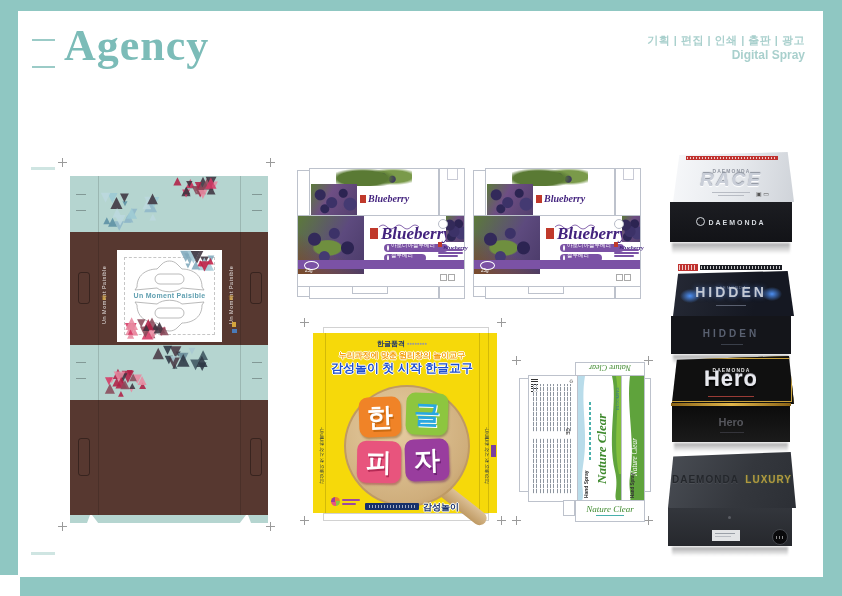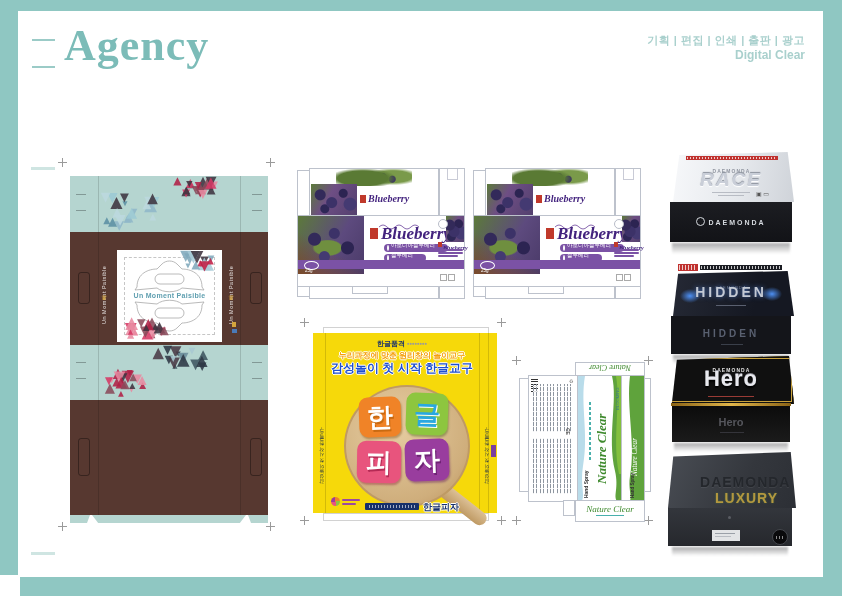--- a/index.html
+++ b/index.html
@@ -59,21 +59,21 @@
 <div class="bar" style="left:0;top:0;width:18px;height:575px;"></div>
 <div class="bar" style="left:823px;top:11px;width:19px;height:585px;"></div>
 <div class="bar" style="left:20px;top:577px;width:822px;height:19px;"></div>
 <div class="dash" style="left:31px;top:167px;width:24px;"></div>
 <div class="dash" style="left:31px;top:552px;width:24px;"></div>
 
 <div class="abs" style="left:32px;top:39px;width:23px;height:2px;background:#9bcbc7;"></div>
 <div class="abs" style="left:32px;top:66px;width:23px;height:2px;background:#9bcbc7;"></div>
 <div class="abs" style="left:64px;top:20px;font-family:'Liberation Serif',serif;font-weight:bold;font-size:44px;color:#7cbcb8;letter-spacing:1px;">Agency</div>
 <div class="abs" style="right:37px;top:33px;font-size:11px;font-weight:bold;color:#a9d0cd;letter-spacing:.5px;text-align:right;">기획 | 편집 | 인쇄 | 출판 | 광고</div>
-<div class="abs" style="right:37px;top:48px;font-size:12px;font-weight:bold;color:#a9d0cd;text-align:right;">Digital Clear</div>
+<div class="abs" style="right:37px;top:48px;font-size:12px;font-weight:bold;color:#a9d0cd;text-align:right;">Digital Spray</div>
 
 <div class="cm" style="left:58px;top:158px;"></div>
 <div class="cm" style="left:266px;top:158px;"></div>
 <div class="cm" style="left:58px;top:522px;"></div>
 <div class="cm" style="left:266px;top:522px;"></div>
 
 <div class="abs" style="left:70px;top:176px;width:198px;height:347px;">
   <div class="abs mint" style="left:0;top:0;width:198px;height:56px;"></div>
   <div class="abs brown" style="left:0;top:56px;width:198px;height:113px;"></div>
   <div class="abs mint" style="left:0;top:169px;width:198px;height:55px;"></div>
@@ -339,21 +339,21 @@
     <div class="abs" style="left:92px;top:106px;width:44px;height:42px;background:#993d9e;border-radius:9px;transform:rotate(-2deg);box-shadow:1px 2px 2px rgba(90,20,95,.4);">
       <div class="qchar" style="text-shadow:1px 2px 0 #6e2374;">자</div>
     </div>
 
     <div class="abs" style="left:18px;top:164px;width:9px;height:9px;border-radius:50%;background:conic-gradient(#f08327 0 25%,#8dc63f 0 50%,#e8547d 0 75%,#993d9e 0);"></div>
     <div class="pline" style="left:29px;top:166px;width:18px;background:#9a4aa0;"></div>
     <div class="pline" style="left:29px;top:170px;width:14px;background:#9a4aa0;"></div>
     <div class="abs" style="left:52px;top:170px;width:54px;height:7px;background:#17306b;border-radius:1px;">
       <div class="wticks" style="position:absolute;left:4px;top:2px;right:4px;bottom:2px;opacity:.8;"></div>
     </div>
-    <div class="abs halo" style="left:110px;top:168px;font-size:9px;font-weight:bold;color:#17306b;">한글피자</div>
+    <div class="abs halo" style="left:110px;top:168px;font-size:9px;font-weight:bold;color:#17306b;">감성놀이</div>
   </div>
 </div>
 
 <div class="cm" style="left:512px;top:356px;"></div>
 <div class="cm" style="left:644px;top:356px;"></div>
 <div class="cm" style="left:512px;top:516px;"></div>
 <div class="cm" style="left:644px;top:516px;"></div>
 
 <div class="abs" style="left:519px;top:362px;width:130px;height:162px;">
 
@@ -462,21 +462,21 @@
   <div class="abs" style="left:3px;top:47px;width:120px;height:3px;background:linear-gradient(90deg,#8a6316,#e0b54a,#8a6316);"></div>
   <div class="abs" style="left:4px;top:50px;width:118px;height:36px;background:linear-gradient(#0c0c0c,#1b1b1b);">
     <div style="width:100%;text-align:center;margin-top:10px;color:#55565c;font-size:11px;font-weight:bold;">Hero</div>
     <div class="gline" style="left:48px;top:26px;width:24px;background:#34343a;"></div>
   </div>
   <div class="refl" style="left:6px;top:87px;width:114px;height:9px;"></div>
 </div>
 
 <div class="abs" style="left:664px;top:452px;width:132px;height:104px;">
   <div class="face-top" style="top:0;height:56px;clip-path:polygon(3% 100%,7% 8%,96% 0,100% 100%);background:linear-gradient(115deg,#4a4e55,#34373d 60%,#2c2f35);">
-    <div class="abs" style="left:15px;top:22px;width:100%;text-align:center;font-size:14px;font-weight:bold;letter-spacing:1px;">
+    <div class="abs" style="left:8px;top:22px;width:100%;text-align:left;font-size:10px;font-weight:bold;letter-spacing:1px;">
       <span style="color:#24272c;text-shadow:0 1px 0 rgba(255,255,255,.07);">DAEMONDA</span>
       <span style="color:#b3973f;text-shadow:0 0 2px rgba(90,140,60,.6);margin-left:3px;">LUXURY</span>
     </div>
   </div>
   <div class="abs" style="left:4px;top:56px;width:124px;height:38px;background:linear-gradient(#33363c,#26282d);">
     <div class="abs" style="left:60px;top:8px;width:3px;height:3px;border-radius:50%;background:#5a5d63;"></div>
     <div class="abs" style="left:44px;top:22px;width:28px;height:11px;background:#e2e4e6;">
       <div class="gline" style="left:3px;top:3px;width:20px;background:#9aa0a8;"></div>
       <div class="gline" style="left:3px;top:6px;width:16px;background:#b8bcc2;"></div>
     </div>

